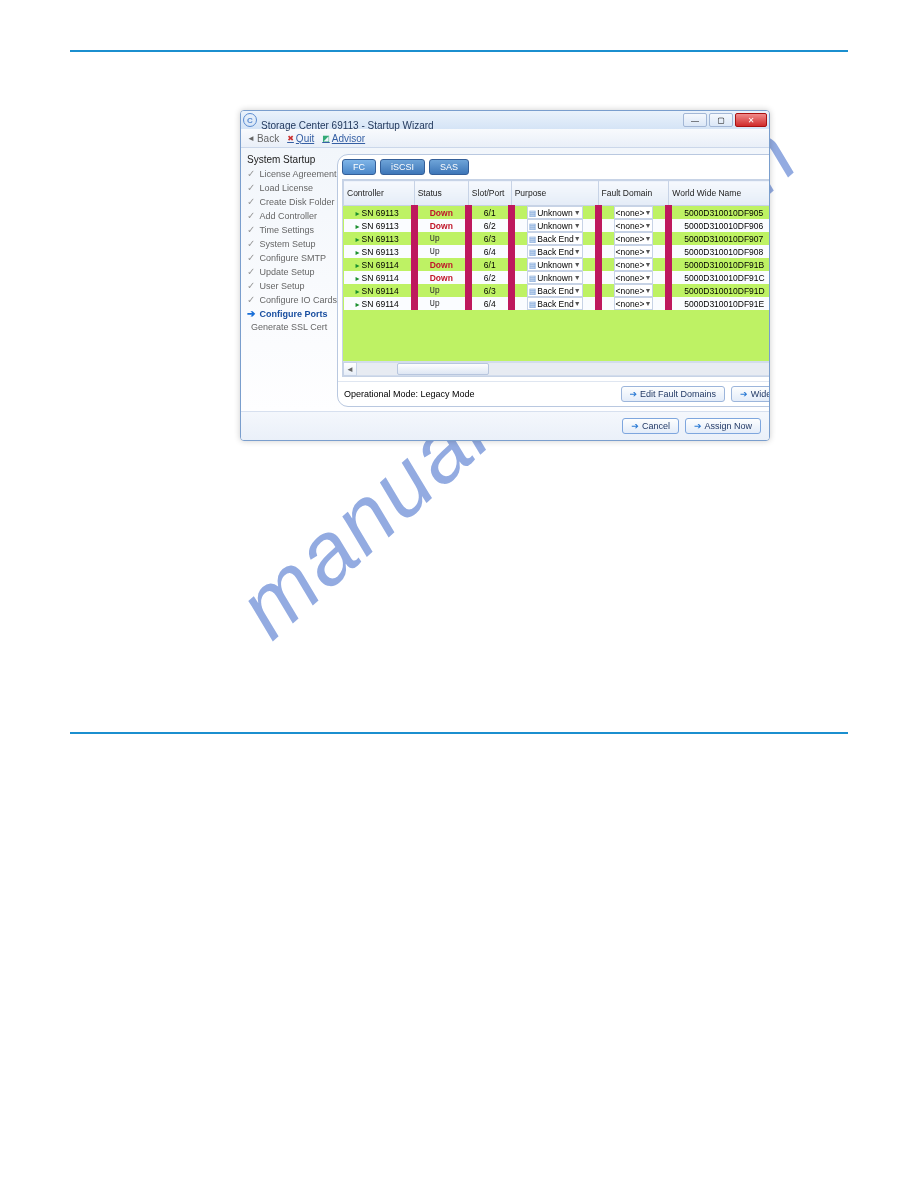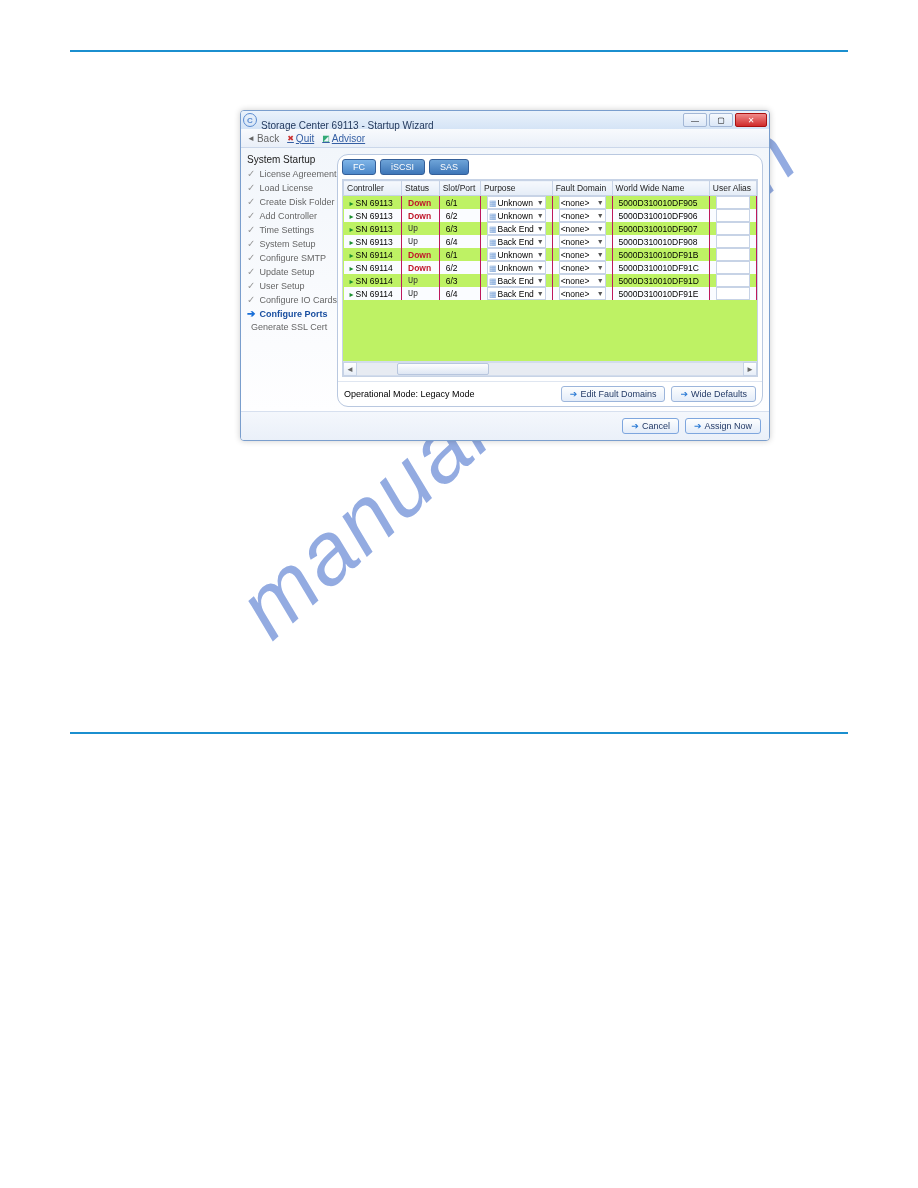--- a/index.html
+++ b/index.html
@@ -92,21 +92,21 @@
     border:1px solid #b9c8e0;border-radius:11px;background:#fff;
   }
   .tabrow{display:flex;gap:4px;padding:4px 4px 0 4px;}
   .tab{
     padding:2px 10px;font-size:9px;border-radius:3px;background:linear-gradient(#6ea4d8,#3d76b8);color:#fff;border:1px solid #345f99;
   }
   .tab.active{background:linear-gradient(#7fb5e8,#4b87c9);}
   .tbl-wrap{margin:4px;border:1px solid #c7d3e6;height:196px;overflow:hidden;position:relative;background:#bef264;}
   table{border-collapse:collapse;width:100%;font-size:8.5px;}
   th{background:linear-gradient(#f6f9fd,#e4ecf7);border:1px solid #c7d3e6;padding:2px 3px;text-align:left;color:#222;font-weight:normal;}
-  td{border-right:1px solid #be185d;padding:0 6px;height:12px;white-space:nowrap;}
+  td{border-right:7px solid #be185d;padding:0 12px;height:12px;white-space:nowrap;}
   tr:nth-child(even) td{background:#fafcff;}
   .ctrl-ic{color:#1a8f2e;font-size:8px;margin-right:2px;}
   .st-down{color:#c0172b;font-weight:bold;}
   .st-up{color:#333;font-family:Liberation Mono, monospace;}
   .dd{display:flex;align-items:center;justify-content:space-between;border:1px solid #c7d3e6;background:#fff;padding:0 1px;height:11px;}
   .dd .caret{font-size:7px;color:#555;}
   .dd .ic{color:#7aa3d8;font-size:8px;margin-right:1px;}
   .alias{border:1px solid #c7d3e6;background:#fff;height:11px;}
   .hscroll{position:absolute;bottom:0;left:0;right:0;height:14px;background:#eef2f8;border-top:1px solid #d2dcec;display:flex;align-items:center;}
   .hscroll .tr{width:12px;height:12px;display:flex;align-items:center;justify-content:center;font-size:8px;color:#666;border:1px solid #c7d3e6;background:linear-gradient(#fff,#e7eef8);}

